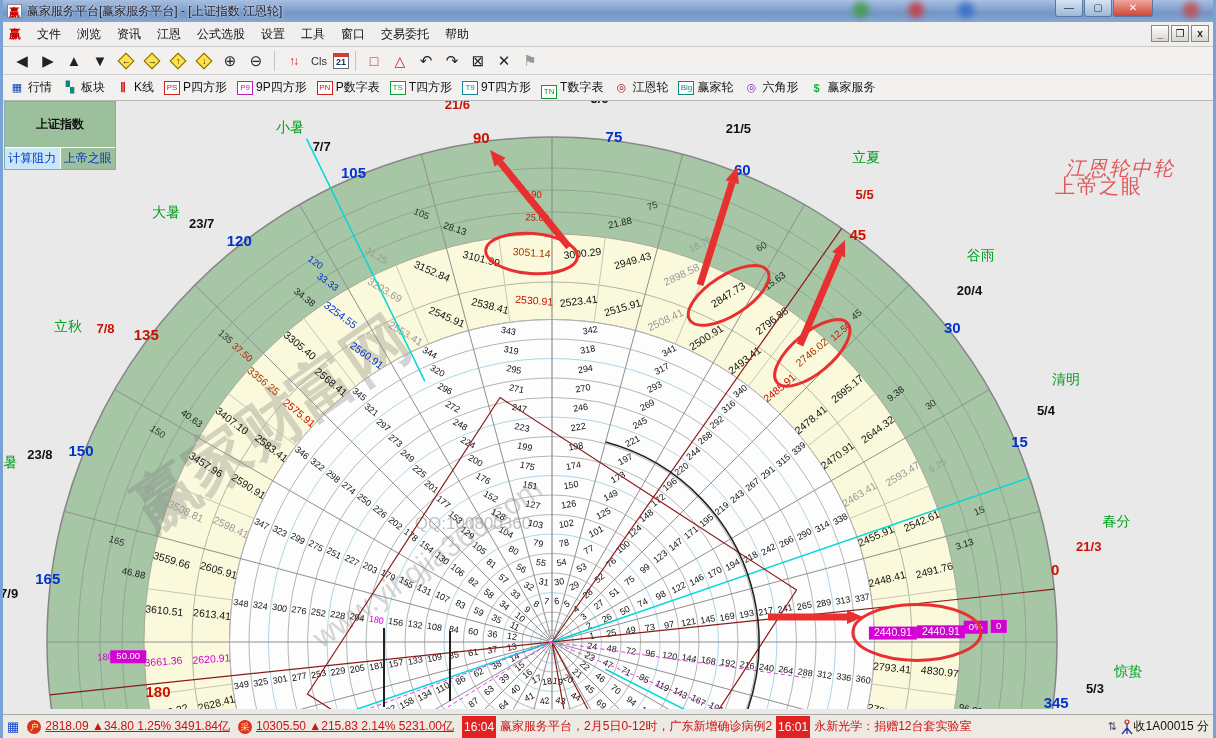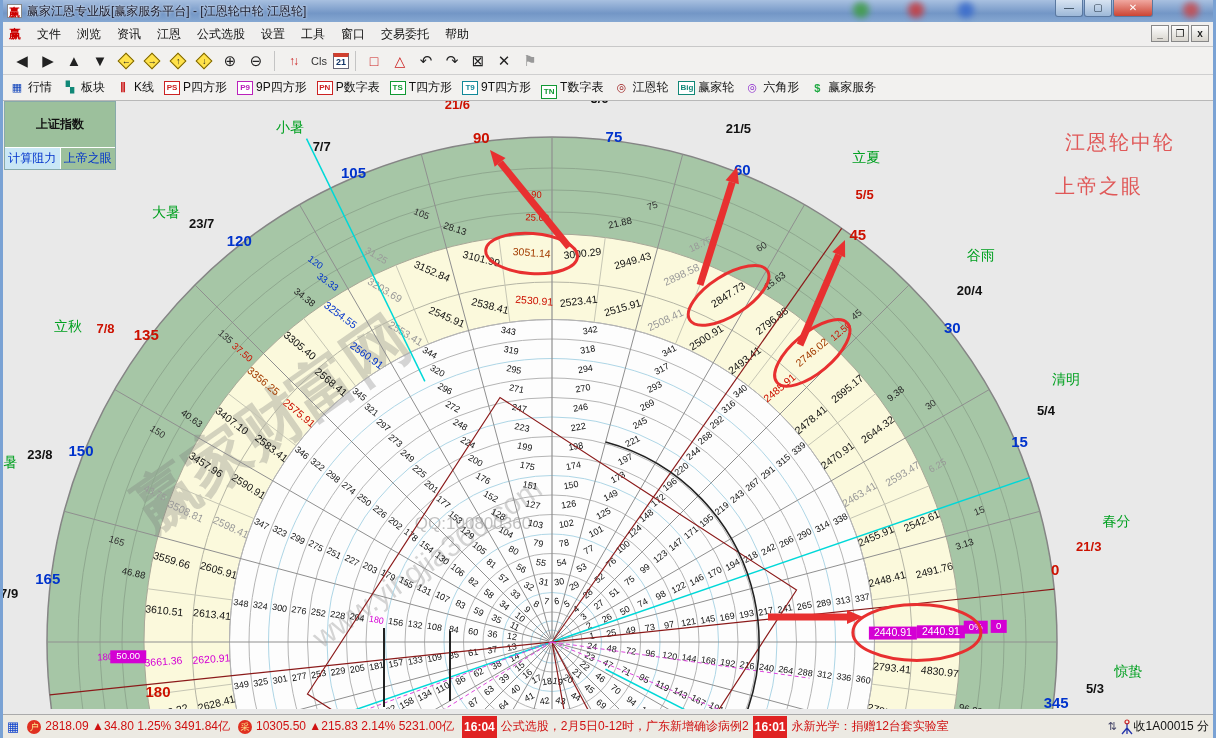--- a/index.html
+++ b/index.html
@@ -27,55 +27,55 @@
   .t1 .dia span{transform:rotate(-45deg);font-size:9px;font-weight:bold;color:#222;}
   .t1.red{color:#cc2222;font-size:14px;}
   .t1.txt{font-size:11px;color:#333;}
   .t1.updn{font-size:12px;color:#c22;letter-spacing:-2px;}
   .t1.cal{font-size:9px;border:1px solid #667;background:#fff;border-top:4px solid #d04030;min-width:16px;height:16px;color:#136;font-weight:bold;}
   .t1.flag{color:#999;}
   .tsep{width:1px;height:20px;background:#c4c4c4;margin:0 5px;}
   .toolbar2{height:26px;background:#f2f1ef;border-bottom:1px solid #b8b8b8;display:flex;align-items:center;padding:0 6px;flex:0 0 26px;}
   .t2{display:flex;align-items:center;font-size:12px;color:#111;margin-right:10px;}
   .t2 .ic{display:inline-flex;align-items:center;justify-content:center;min-width:16px;height:14px;font-size:11px;margin-right:3px;}
-  .t2 .badge{border:1px solid;font-size:8px;font-weight:bold;padding:0 1px;line-height:11px;background:#fff;}
+  .t2 .badge{border:1px solid;font-size:8px;font-weight:normal;padding:0 1px;line-height:11px;background:#fff;}
   
   .chart{position:relative;flex:1 1 auto;background:#e9e9e9;overflow:hidden;}
   .chart svg{position:absolute;left:0;top:0;}
   .panel{position:absolute;left:1px;top:0;width:112px;z-index:5;font-size:12px;border:1px solid #8aa;}
   .panel .hd{background:#9cc09c;color:#111;text-align:center;font-weight:bold;padding:14px 0;border-bottom:1px solid #fff;}
   .panel .row{background:#c9e7f5;color:#cc1111;padding:2px 2px;border-bottom:1px solid #fff;white-space:nowrap;overflow:hidden;}
   .panel .btns{display:flex;}
   .panel .btns div{flex:1;text-align:center;color:#0033cc;padding:2px 0;}
   .panel .btns .b1{background:#c9e7f5;border-right:1px solid #fff;}
   .panel .btns .b2{background:#9cc09c;}
   .note{position:absolute;z-index:4;color:#e05858;font-size:20px;letter-spacing:2px;}
   
   .statusbar{height:24px;background:#eceae3;border-top:1px solid #aaa;display:flex;align-items:center;padding:0 4px;flex:0 0 24px;font-size:12px;white-space:nowrap;overflow:hidden;}
   .sb-grid{color:#1144cc;font-size:13px;margin-right:4px;}
   .sb-circ{width:14px;height:14px;border-radius:50%;background:#e03020;color:#ffec90;font-size:9px;line-height:14px;text-align:center;margin:0 4px;flex:0 0 14px;}
-  .sb-red{color:#d01111;margin-right:4px;}
-  .sb-time{background:#e02222;color:#fff;padding:4px 2px;margin:4px 4px;font-weight:bold;}
+  .sb-red{color:#d01111;margin-right:4px;text-decoration:underline;}
+  .sb-time{background:#e02222;color:#fff;padding:4px 2px;margin:4px 4px;font-weight:normal;}
   .sb-news{color:#d01111;}
   .sb-right{margin-left:auto;display:flex;align-items:center;}
   .spin{color:#446;font-size:11px;margin:0 3px;}
   .sb-recv{color:#111;}
 </style>
 </head>
 <body>
 
 <div class="window">
 
   <div class="titlebar">
     <div class="blob" style="left:850px;background:#3a9c3a;"></div>
     <div class="blob" style="left:905px;background:#cc3333;"></div>
     <div class="blob" style="left:955px;background:#3366cc;"></div>
     <div class="blob" style="left:1180px;background:#cc4444;"></div>
     <div class="app-icon">赢</div>
-    <div class="title-text">赢家江恩专业版[赢家服务平台] - [江恩轮中轮 江恩轮]</div>
+    <div class="title-text">赢家服务平台[赢家服务平台] - [上证指数 江恩轮]</div>
     <div class="tb-btns">
       <div class="tb-btn">—</div>
       <div class="tb-btn">▢</div>
       <div class="tb-btn close">✕</div>
     </div>
   </div>
 
   <div class="menubar">
     <div class="menu-logo">赢</div>
     <div id="menu-items" style="display:flex;">
@@ -194,21 +194,21 @@
     </div>
 
   <div class="chart" id="chart">
     <div class="panel">
       <div class="hd">上证指数</div>
       <div class="btns">
         <div class="b1">计算阻力</div>
         <div class="b2">上帝之眼</div>
       </div>
     </div>
-    <div class="note" style="right:38px;top:28px;">江恩轮中轮</div>
+    <div class="note" style="right:38px;top:54px;font-style:italic;">江恩轮中轮</div>
     <div class="note" style="right:70px;top:72px;">上帝之眼</div>
   <svg width="1210" height="608" viewBox="0 0 1210 608">
         <circle cx="549" cy="541" r="505" fill="#a6c6a6" stroke="#858585" stroke-width="1.5"></circle>
         <circle cx="549" cy="541" r="408" fill="#fbf9dc" stroke="#a8a898"></circle>
         <circle cx="549" cy="541" r="322.5" fill="#fdfdfd" stroke="#b0b0b0"></circle>
         <text x="280" y="340" fill="rgba(120,120,120,0.30)" font-size="64" font-weight="bold" text-anchor="middle" transform="rotate(-35 280 340)">赢家财富网</text>
         <text x="430" y="470" fill="rgba(120,120,120,0.30)" font-size="30" text-anchor="middle" transform="rotate(-35 430 470)">www.yingjia360.com</text>
         <text x="470" y="428" fill="rgba(120,120,120,0.45)" font-size="17" text-anchor="middle">QQ:100800360</text>
         <circle cx="549" cy="541" r="12" fill="none" stroke="#a8d0e0"></circle>
         <circle cx="549" cy="541" r="21" fill="none" stroke="#a8d0e0"></circle>
@@ -869,21 +869,21 @@
   <div class="statusbar">
     <span class="sb-grid">▦</span>
     <span id="sb-quotes" style="display:flex;align-items:center;">
         <span class="sb-circ">户</span>
         <span class="sb-red">2818.09 ▲34.80 1.25% 3491.84亿</span>
         <span class="sb-circ">采</span>
         <span class="sb-red">10305.50 ▲215.83 2.14% 5231.00亿</span>
       </span>
     <span id="sb-news" style="display:flex;align-items:center;">
         <span class="sb-time">16:04</span>
-        <span class="sb-news">公式选股，2月5日0-12时，广东新增确诊病例2</span>
+        <span class="sb-news">赢家服务平台，2月5日0-12时，广东新增确诊病例2</span>
         <span class="sb-time">16:01</span>
         <span class="sb-news">永新光学：捐赠12台套实验室</span>
       </span>
     <span class="sb-right">
       <span class="spin">⇅</span>
       <svg width="14" height="16">
         <path d="M7 4 L7 15 M2 15 L7 9 M12 15 L7 9" stroke="#2233aa" stroke-width="1.3" fill="none"></path>
         <circle cx="7" cy="3" r="2" fill="none" stroke="#cc2222" stroke-width="1.2"></circle>
       </svg>
       <span class="sb-recv">收1A00015 分</span>

